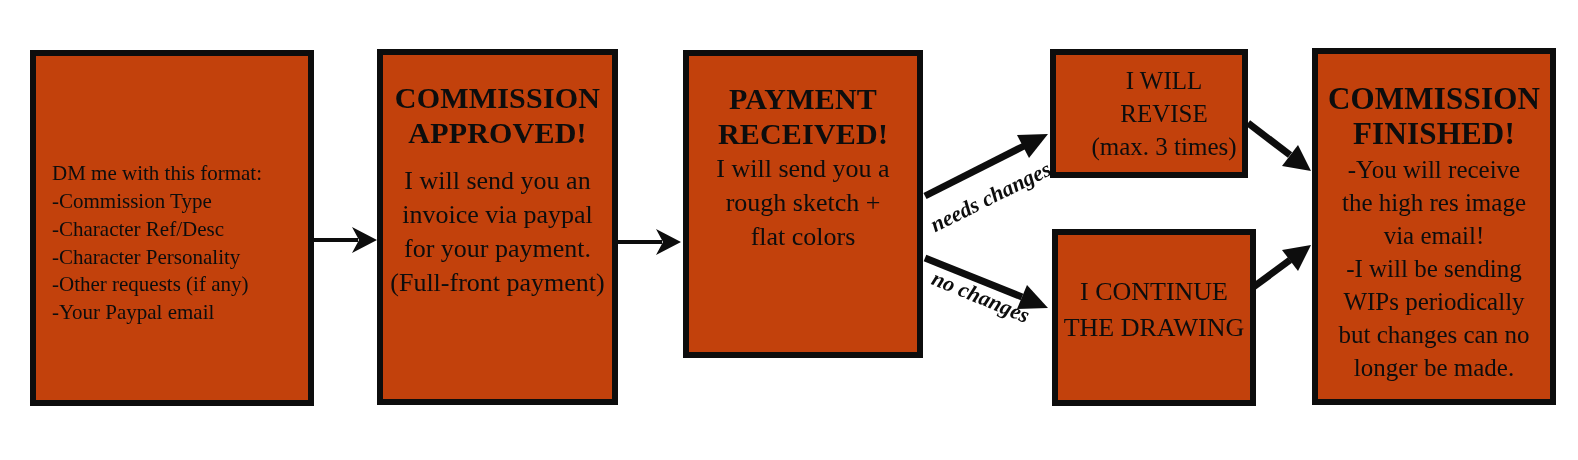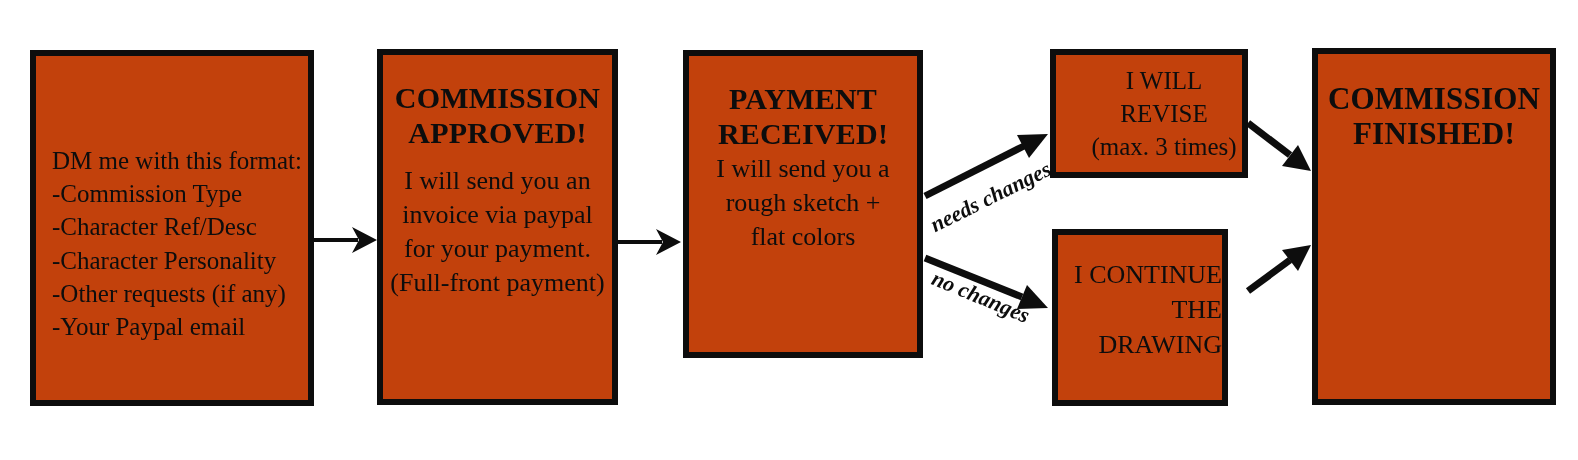--- a/index.html
+++ b/index.html
@@ -45,21 +45,21 @@
     line-height: 1.31;
   }
   
   .box-dm {
     left: 30px; top: 50px; width: 284px; height: 356px;
     justify-content: center;
     align-items: flex-start;
     text-align: left;
     padding-left: 16px;
   }
-  .box-dm .body { font-size: 25px; line-height: 1.33; margin-top: 31px; }
+  .box-dm .body { font-size: 21px; line-height: 1.33; margin-top: 31px; }
   
   .box-approved {
     left: 377px; top: 49px; width: 241px; height: 356px;
     justify-content: flex-start;
     padding-top: 26px;
   }
   .box-approved .body { margin-top: 13px; }
   
   .box-payment {
     left: 683px; top: 50px; width: 240px; height: 308px;
@@ -68,24 +68,23 @@
   }
   .box-payment .body { }
   
   .box-revise {
     left: 1050px; top: 49px; width: 198px; height: 129px;
     justify-content: center;
   }
   .box-revise .body { font-size: 25px; line-height: 1.33; margin-left: 30px; }
   
   .box-continue {
-    left: 1052px; top: 229px; width: 176px; height: 177px;
+    left: 1052px; top: 229px; width: 204px; height: 177px;
     justify-content: center;
     padding-bottom: 16px;
-    text-align: right;
   }
   .box-continue .body { font-size: 26px; line-height: 1.35; }
   
   .box-finished {
     left: 1312px; top: 48px; width: 244px; height: 357px;
     justify-content: flex-start;
     padding-top: 27px;
   }
   .box-finished .title { font-size: 31px; line-height: 1.13; }
   .box-finished .body { font-size: 25px; line-height: 1.32; margin-top: 2px; }
@@ -177,18 +176,25 @@
   </div>
 
   <div class="box box-continue">
     <div class="body">I CONTINUE
 THE DRAWING</div>
   </div>
 
   <div class="box box-finished">
     <div class="title">COMMISSION
 FINISHED!</div>
+    <div class="body">-You will receive
+the high res image
+via email!
+-I will be sending
+WIPs periodically
+but changes can no
+longer be made.</div>
   </div>
 
   <div class="arrow-label label-needs">needs changes</div>
   <div class="arrow-label label-no">no changes</div>
 
 </div>
 
 </body></html>

